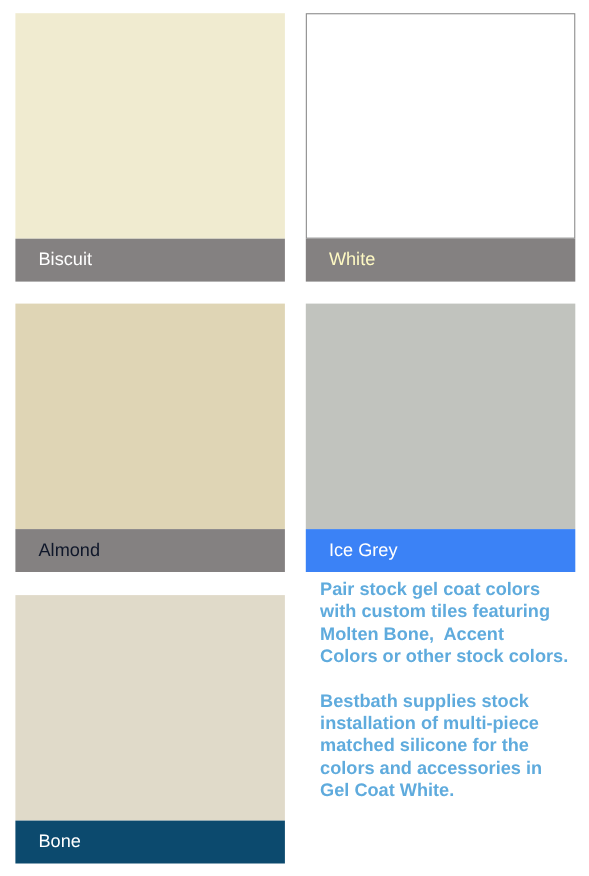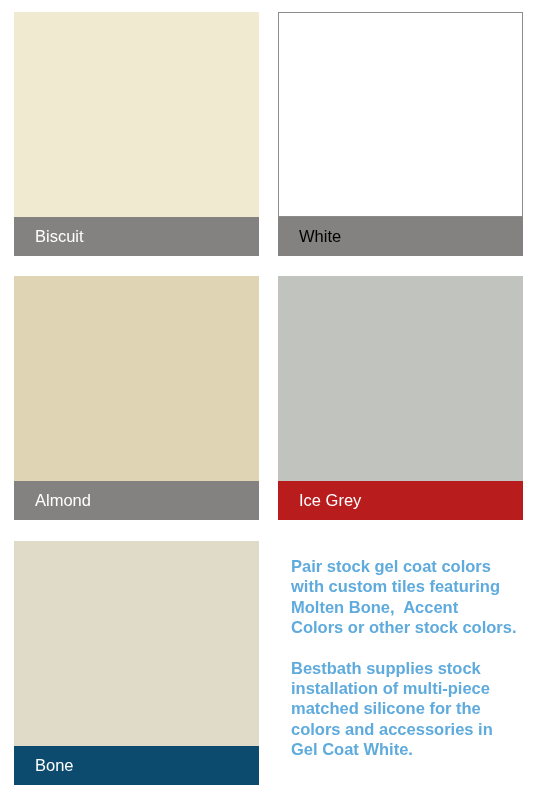--- a/index.html
+++ b/index.html
@@ -64,21 +64,21 @@
     font-size: 16.5px;
     font-weight: 400;
     line-height: 1;
     white-space: pre;
   }
 
   
   .note {
     position: absolute;
     left: 291px;
-    top: 556px;
+    top: 526px;
     width: 240px;
     color: #5fabdd;
     font-weight: bold;
     font-size: 16.5px;
     line-height: 20.35px;
   }
   .note .para { margin: 0; }
   .note .para + .para { margin-top: 20.35px; }
   .note .tline {
     display: block;
@@ -93,34 +93,34 @@
   <div class="cell r1 c1">
     <div class="chip" style="background: rgb(240, 235, 208);"></div>
     <div class="namebar" style="background: rgb(132, 129, 129);">
       <span class="name" style="color: rgb(255, 255, 255);">Biscuit</span>
     </div>
   </div>
 
   <div class="cell r1 c2">
     <div class="chip bordered" style="background: rgb(255, 255, 255); border-color: rgb(140, 140, 140);"></div>
     <div class="namebar" style="background: rgb(132, 129, 129);">
-      <span class="name" style="color: #000000;">White</span>
+      <span class="name" style="color: #fef9c3;">White</span>
     </div>
   </div>
 
   <div class="cell r2 c1">
     <div class="chip" style="background: rgb(223, 213, 181);"></div>
     <div class="namebar" style="background: rgb(132, 129, 129);">
-      <span class="name" style="color: #ffffff;">Almond</span>
+      <span class="name" style="color: #0f172a;">Almond</span>
     </div>
   </div>
 
   <div class="cell r2 c2">
     <div class="chip" style="background: rgb(193, 195, 190);"></div>
-    <div class="namebar" style="background: #b91c1c;">
+    <div class="namebar" style="background: #3b82f6;">
       <span class="name" style="color: rgb(255, 255, 255);">Ice Grey</span>
     </div>
   </div>
 
   <div class="cell r3 c1">
     <div class="chip" style="background: rgb(224, 218, 201);"></div>
     <div class="namebar" style="background: #0c4a6e;">
       <span class="name" style="color: rgb(255, 255, 255);">Bone</span>
     </div>
   </div>

